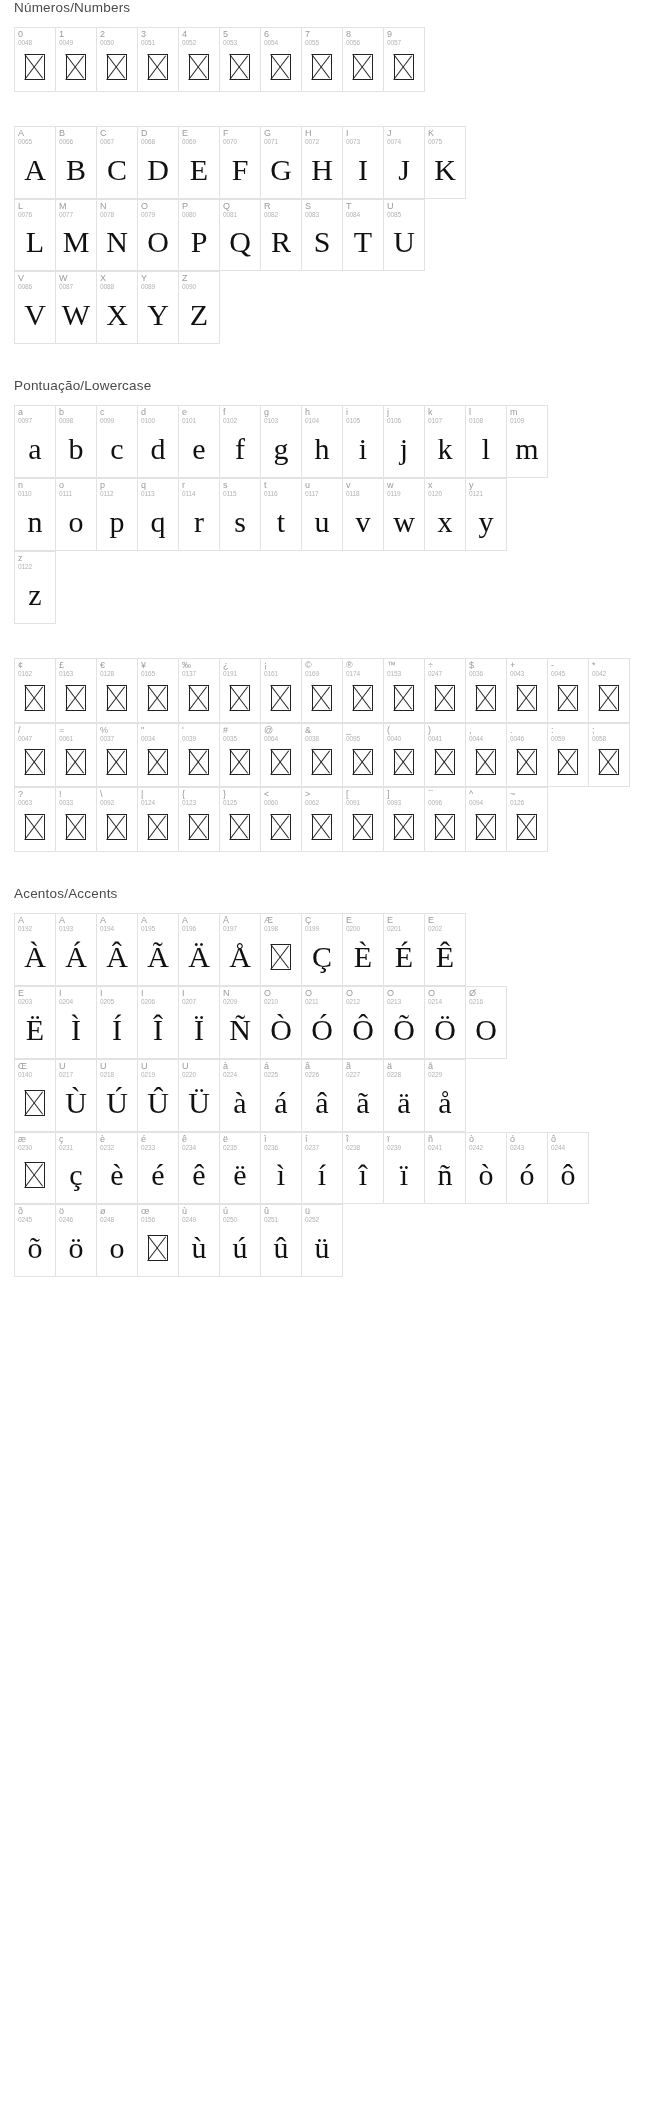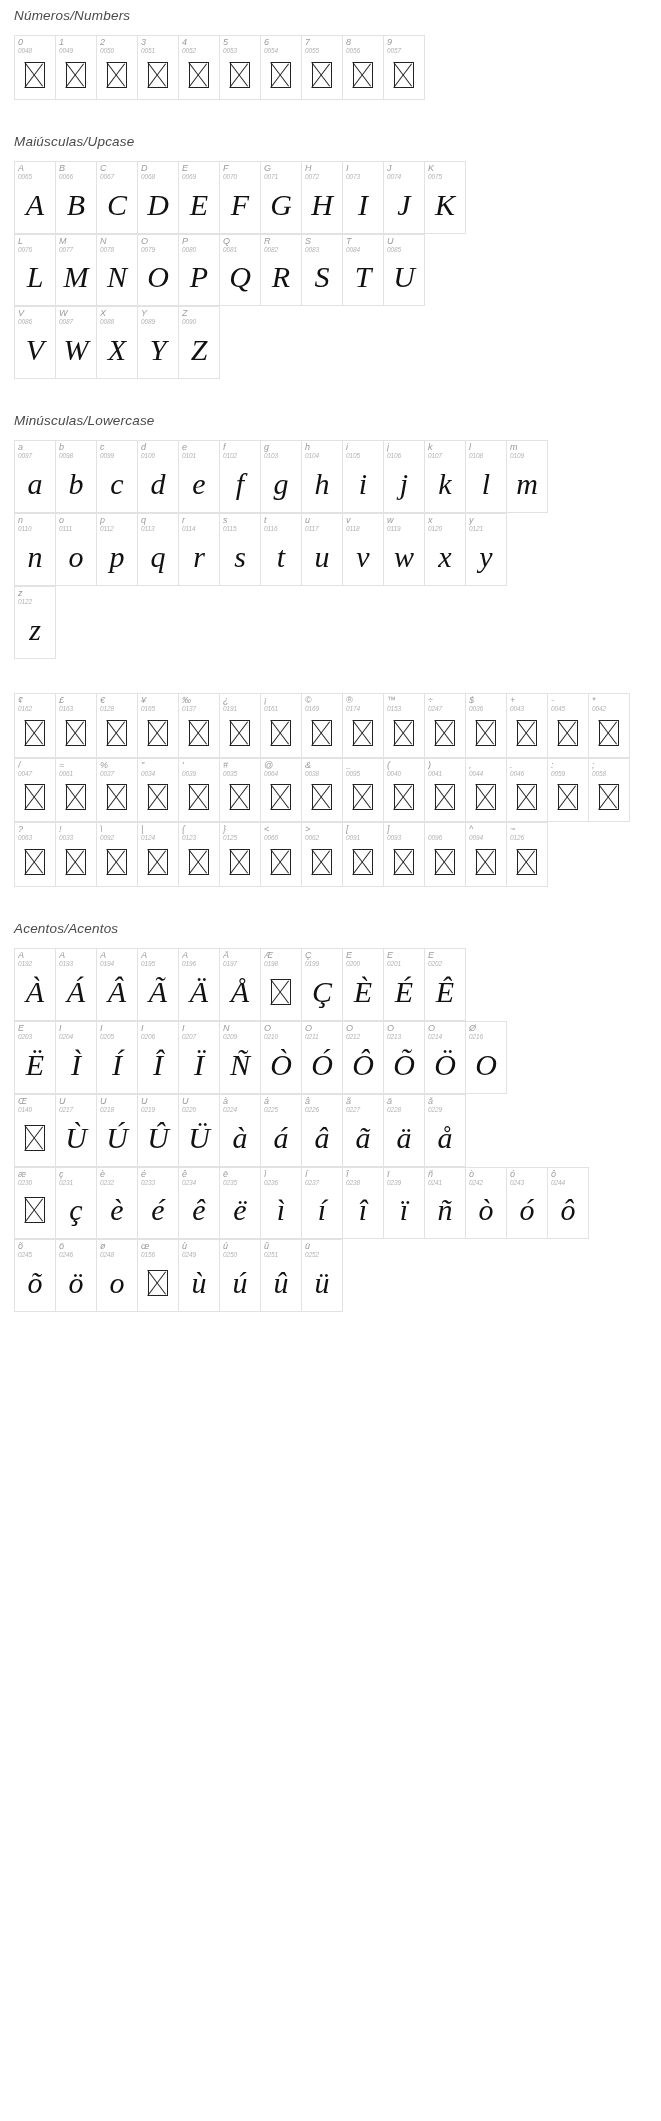--- a/index.html
+++ b/index.html
@@ -4,21 +4,21 @@
 <style>
   html,body{margin:0;padding:0;}
   body{
     width:661px;
     background:#ffffff;
     font-family:"Liberation Sans", sans-serif;
     color:#333;
     -webkit-font-smoothing:antialiased;
   }
   .page{width:661px;padding:0 0 20px 0;box-sizing:border-box;}
-  .section{margin:8px 0 34px 0;font-style:italic;}
+  .section{margin:0 0 34px 0;}
   .section-title{
     font-size:13.5px;
     color:#4a4a4a;
     font-weight:400;
     padding:0 0 12px 14px;
     letter-spacing:0.2px;
   }
   .grid{
     display:flex;
     flex-wrap:wrap;
@@ -183,21 +183,20 @@
               <span class="ch">9</span>
               <span class="code">0057</span>
             </div>
             <div class="glyph">
               <span class="notdef"></span>
             </div>
           </div>
         </div>
       </div>
       <div class="section">
-        <div class="section-title">Maiúsculas/Upcase</div>
         <div class="grid">
           <div class="cell ">
             <div class="meta">
               <span class="ch">A</span>
               <span class="code">0065</span>
             </div>
             <div class="glyph">A</div>
           </div>
           <div class="cell ">
             <div class="meta">
@@ -374,21 +373,21 @@
           <div class="cell ">
             <div class="meta">
               <span class="ch">Z</span>
               <span class="code">0090</span>
             </div>
             <div class="glyph">Z</div>
           </div>
         </div>
       </div>
       <div class="section">
-        <div class="section-title">Minúsculas/Lowercase</div>
+        <div class="section-title">Pontuação/Lowercase</div>
         <div class="grid">
           <div class="cell ">
             <div class="meta">
               <span class="ch">a</span>
               <span class="code">0097</span>
             </div>
             <div class="glyph">a</div>
           </div>
           <div class="cell ">
             <div class="meta">
@@ -960,21 +959,21 @@
               <span class="ch">~</span>
               <span class="code">0126</span>
             </div>
             <div class="glyph">
               <span class="notdef"></span>
             </div>
           </div>
         </div>
       </div>
       <div class="section">
-        <div class="section-title">Acentos/Acentos</div>
+        <div class="section-title">Acentos/Accents</div>
         <div class="grid">
           <div class="cell ">
             <div class="meta">
               <span class="ch">À</span>
               <span class="code">0192</span>
             </div>
             <div class="glyph">À</div>
           </div>
           <div class="cell ">
             <div class="meta">

